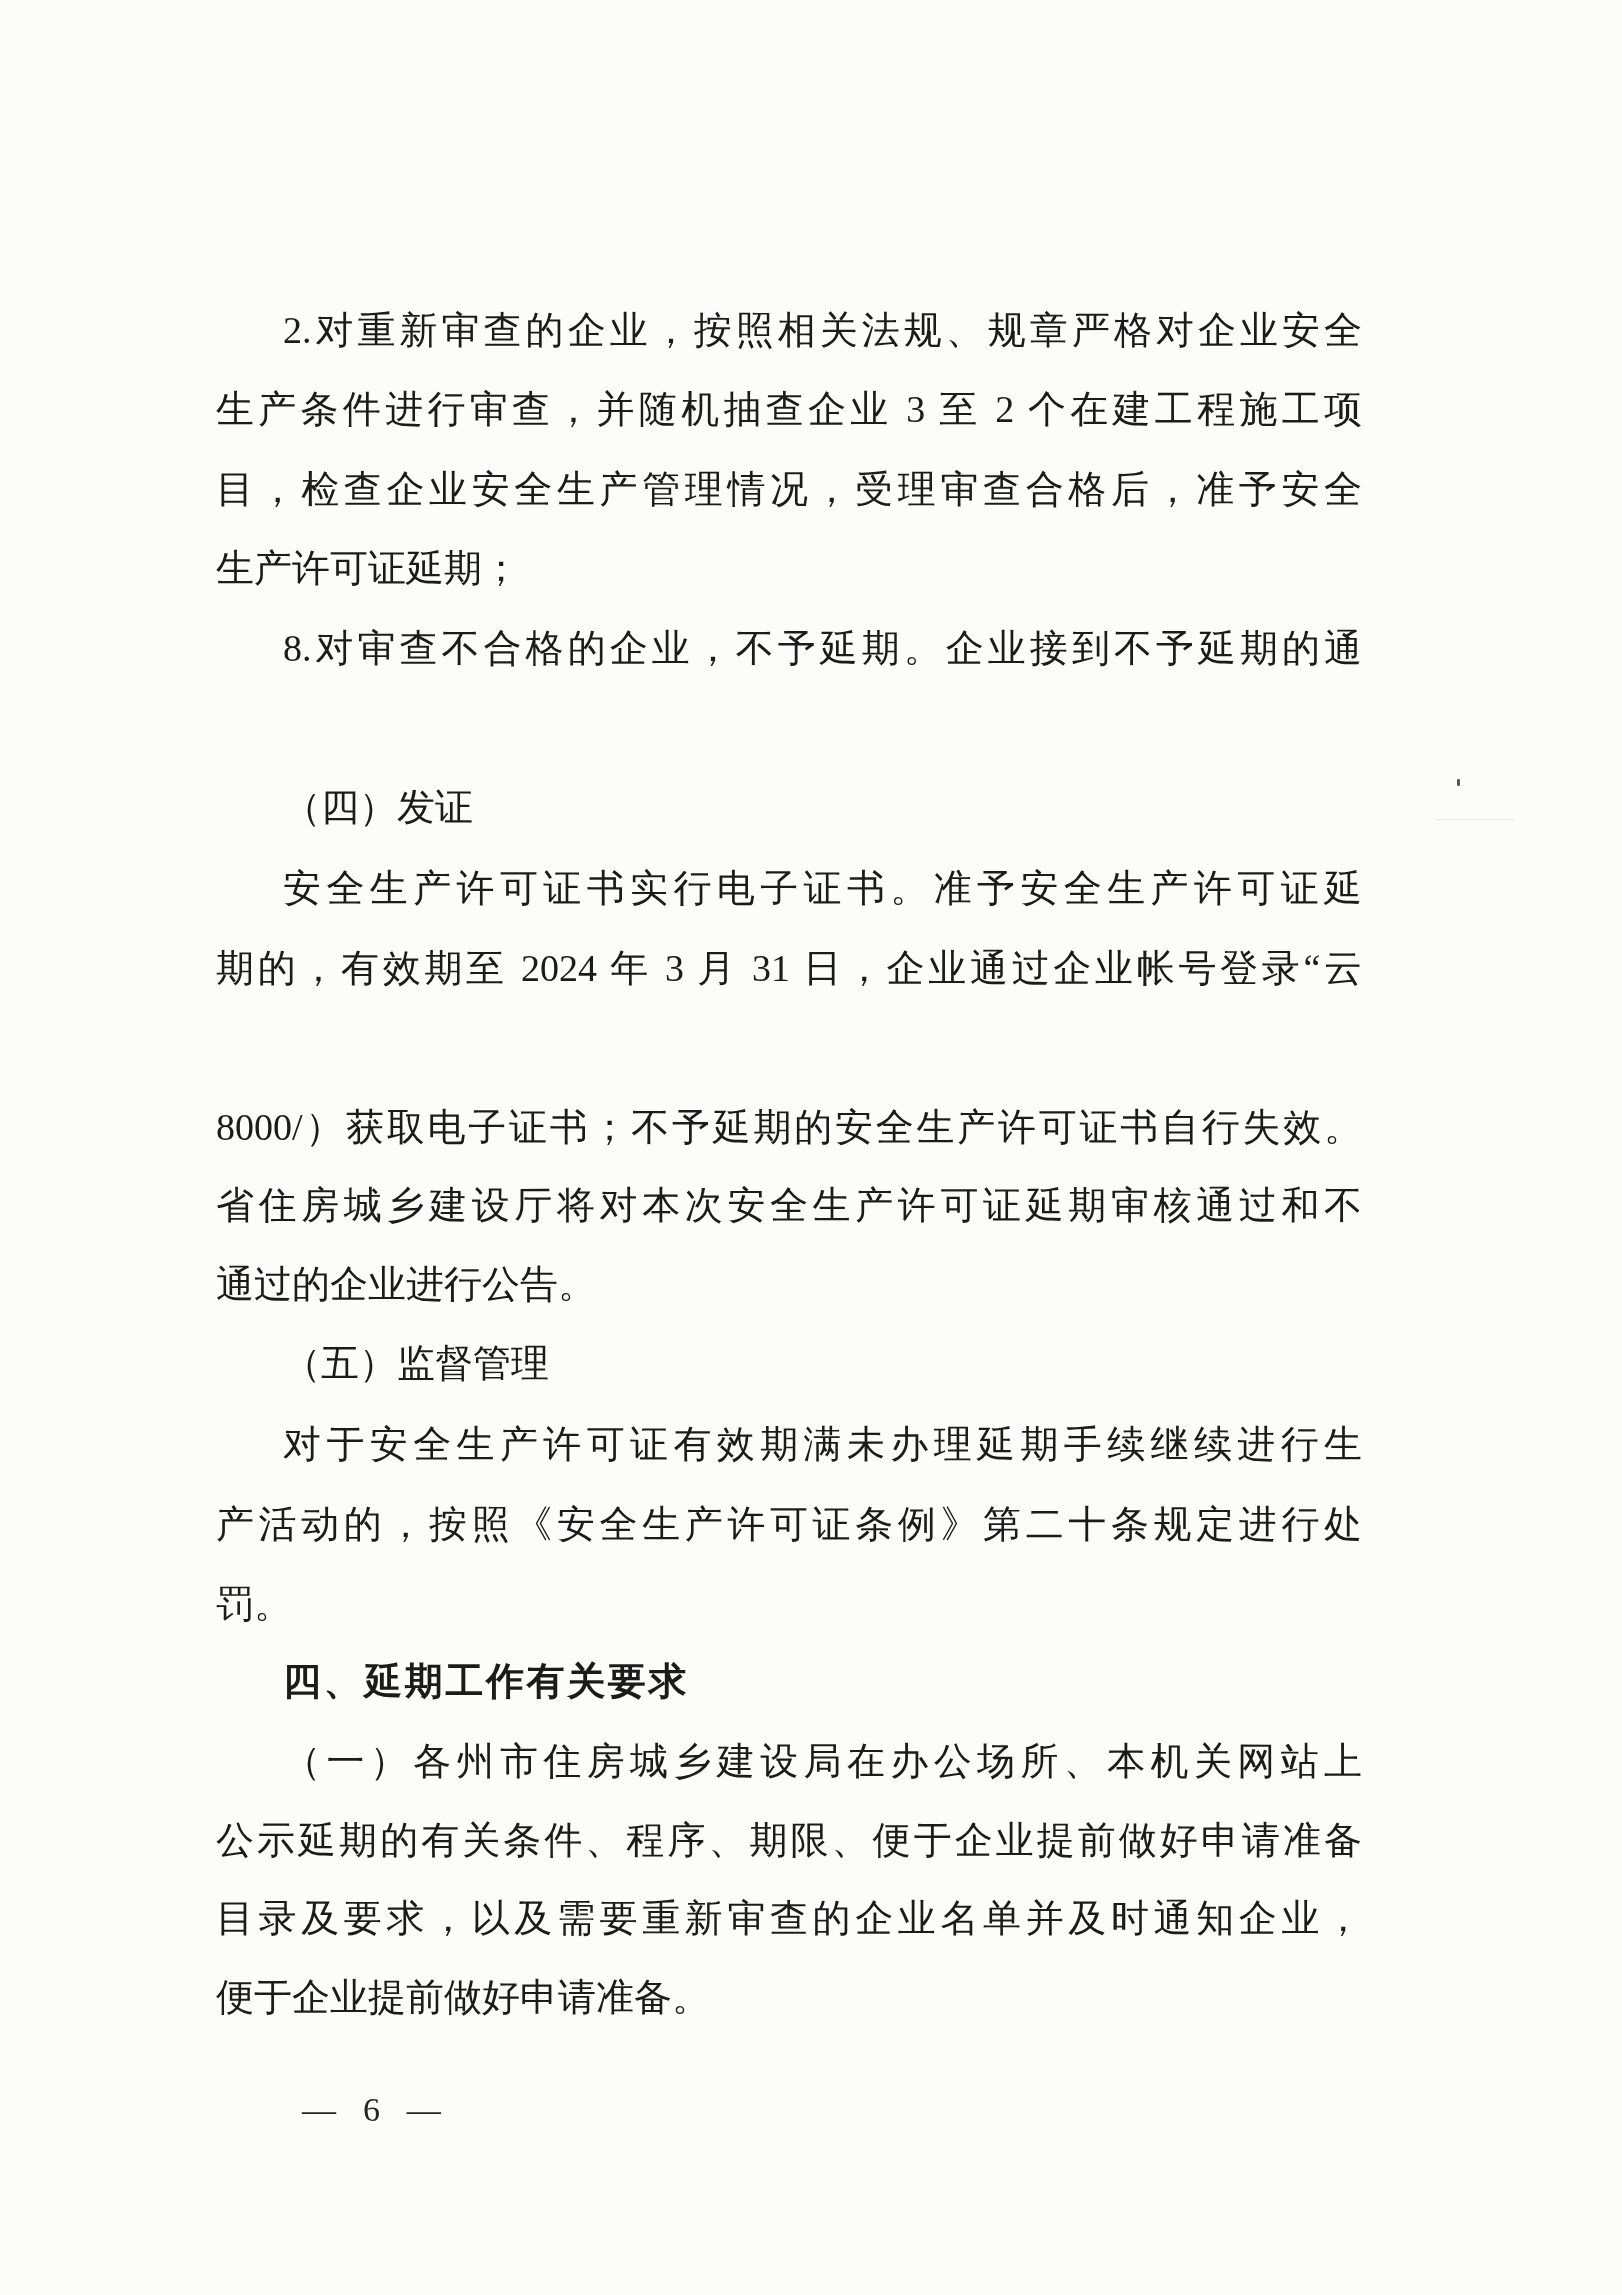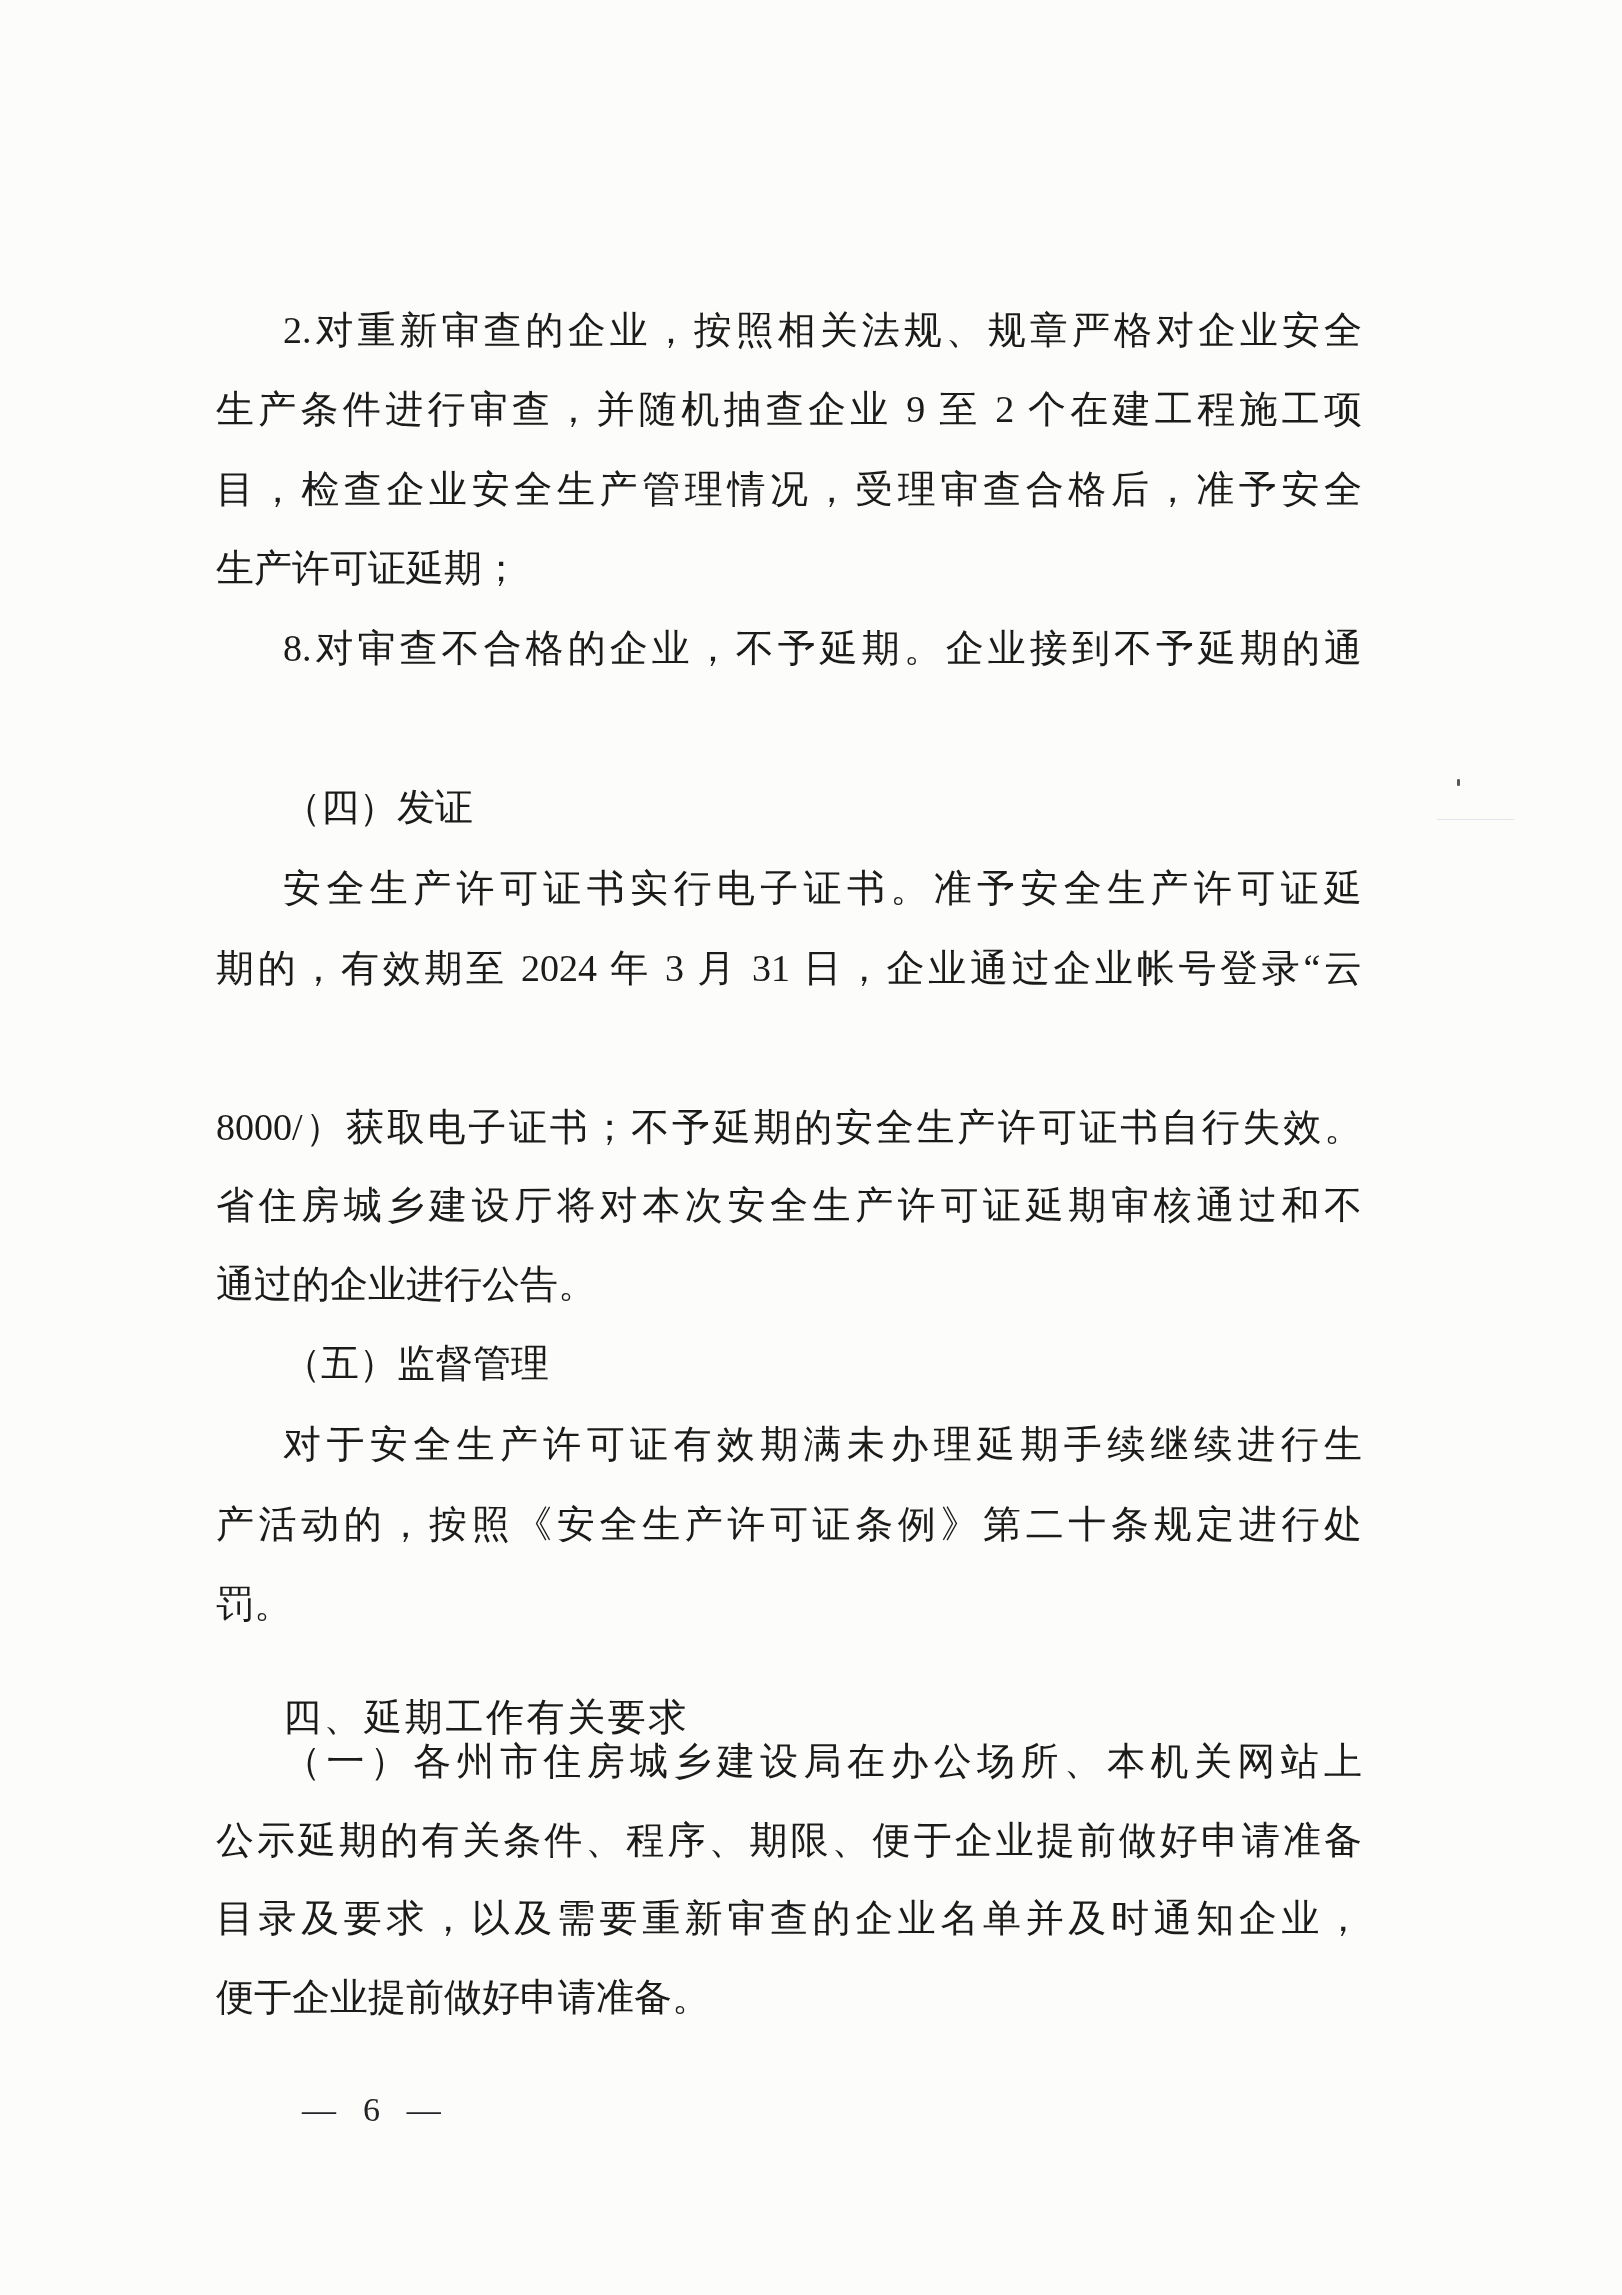--- a/index.html
+++ b/index.html
@@ -28,23 +28,22 @@
   }
   .just {
     text-align: justify;
     text-align-last: justify;
   }
   .indent {
     text-indent: 67px;
   }
   .heading {
     font-family: "Liberation Sans", "DejaVu Sans", sans-serif;
-    font-weight: 400;
+    font-weight: 700;
     letter-spacing: 2.6px;
-    margin-top: 36px;
   }
   .pagenum {
     position: absolute;
     left: 302px;
     top: 2091px;
     font-size: 34px;
     letter-spacing: 9.2px;
     color: #242428;
     font-family: "Liberation Serif", "DejaVu Serif", serif;
   }
@@ -67,21 +66,21 @@
     background: #c9d2da;
     opacity: 0.55;
   }
 </style>
 </head>
 <body>
 
 <div class="page">
 
   <div class="line indent just" style="top:306px">2.对重新审查的企业，按照相关法规、规章严格对企业安全</div>
-  <div class="line just" style="top:385px">生产条件进行审查，并随机抽查企业 9 至 2 个在建工程施工项</div>
+  <div class="line just" style="top:385px">生产条件进行审查，并随机抽查企业 3 至 2 个在建工程施工项</div>
   <div class="line just" style="top:465px">目，检查企业安全生产管理情况，受理审查合格后，准予安全</div>
   <div class="line" style="top:544px">生产许可证延期；</div>
   <div class="line indent just" style="top:624px">8.对审查不合格的企业，不予延期。企业接到不予延期的通</div>
   <div class="line indent" style="top:783px">（四）发证</div>
   <div class="line indent just" style="top:864px">安全生产许可证书实行电子证书。准予安全生产许可证延</div>
   <div class="line just" style="top:944px">期的，有效期至 2024 年 3 月 31 日，企业通过企业帐号登录“云</div>
   <div class="line just" style="top:1103px">8000/）获取电子证书；不予延期的安全生产许可证书自行失效。</div>
   <div class="line just" style="top:1181px">省住房城乡建设厅将对本次安全生产许可证延期审核通过和不</div>
   <div class="line" style="top:1260px">通过的企业进行公告。</div>
   <div class="line indent" style="top:1339px">（五）监督管理</div>

